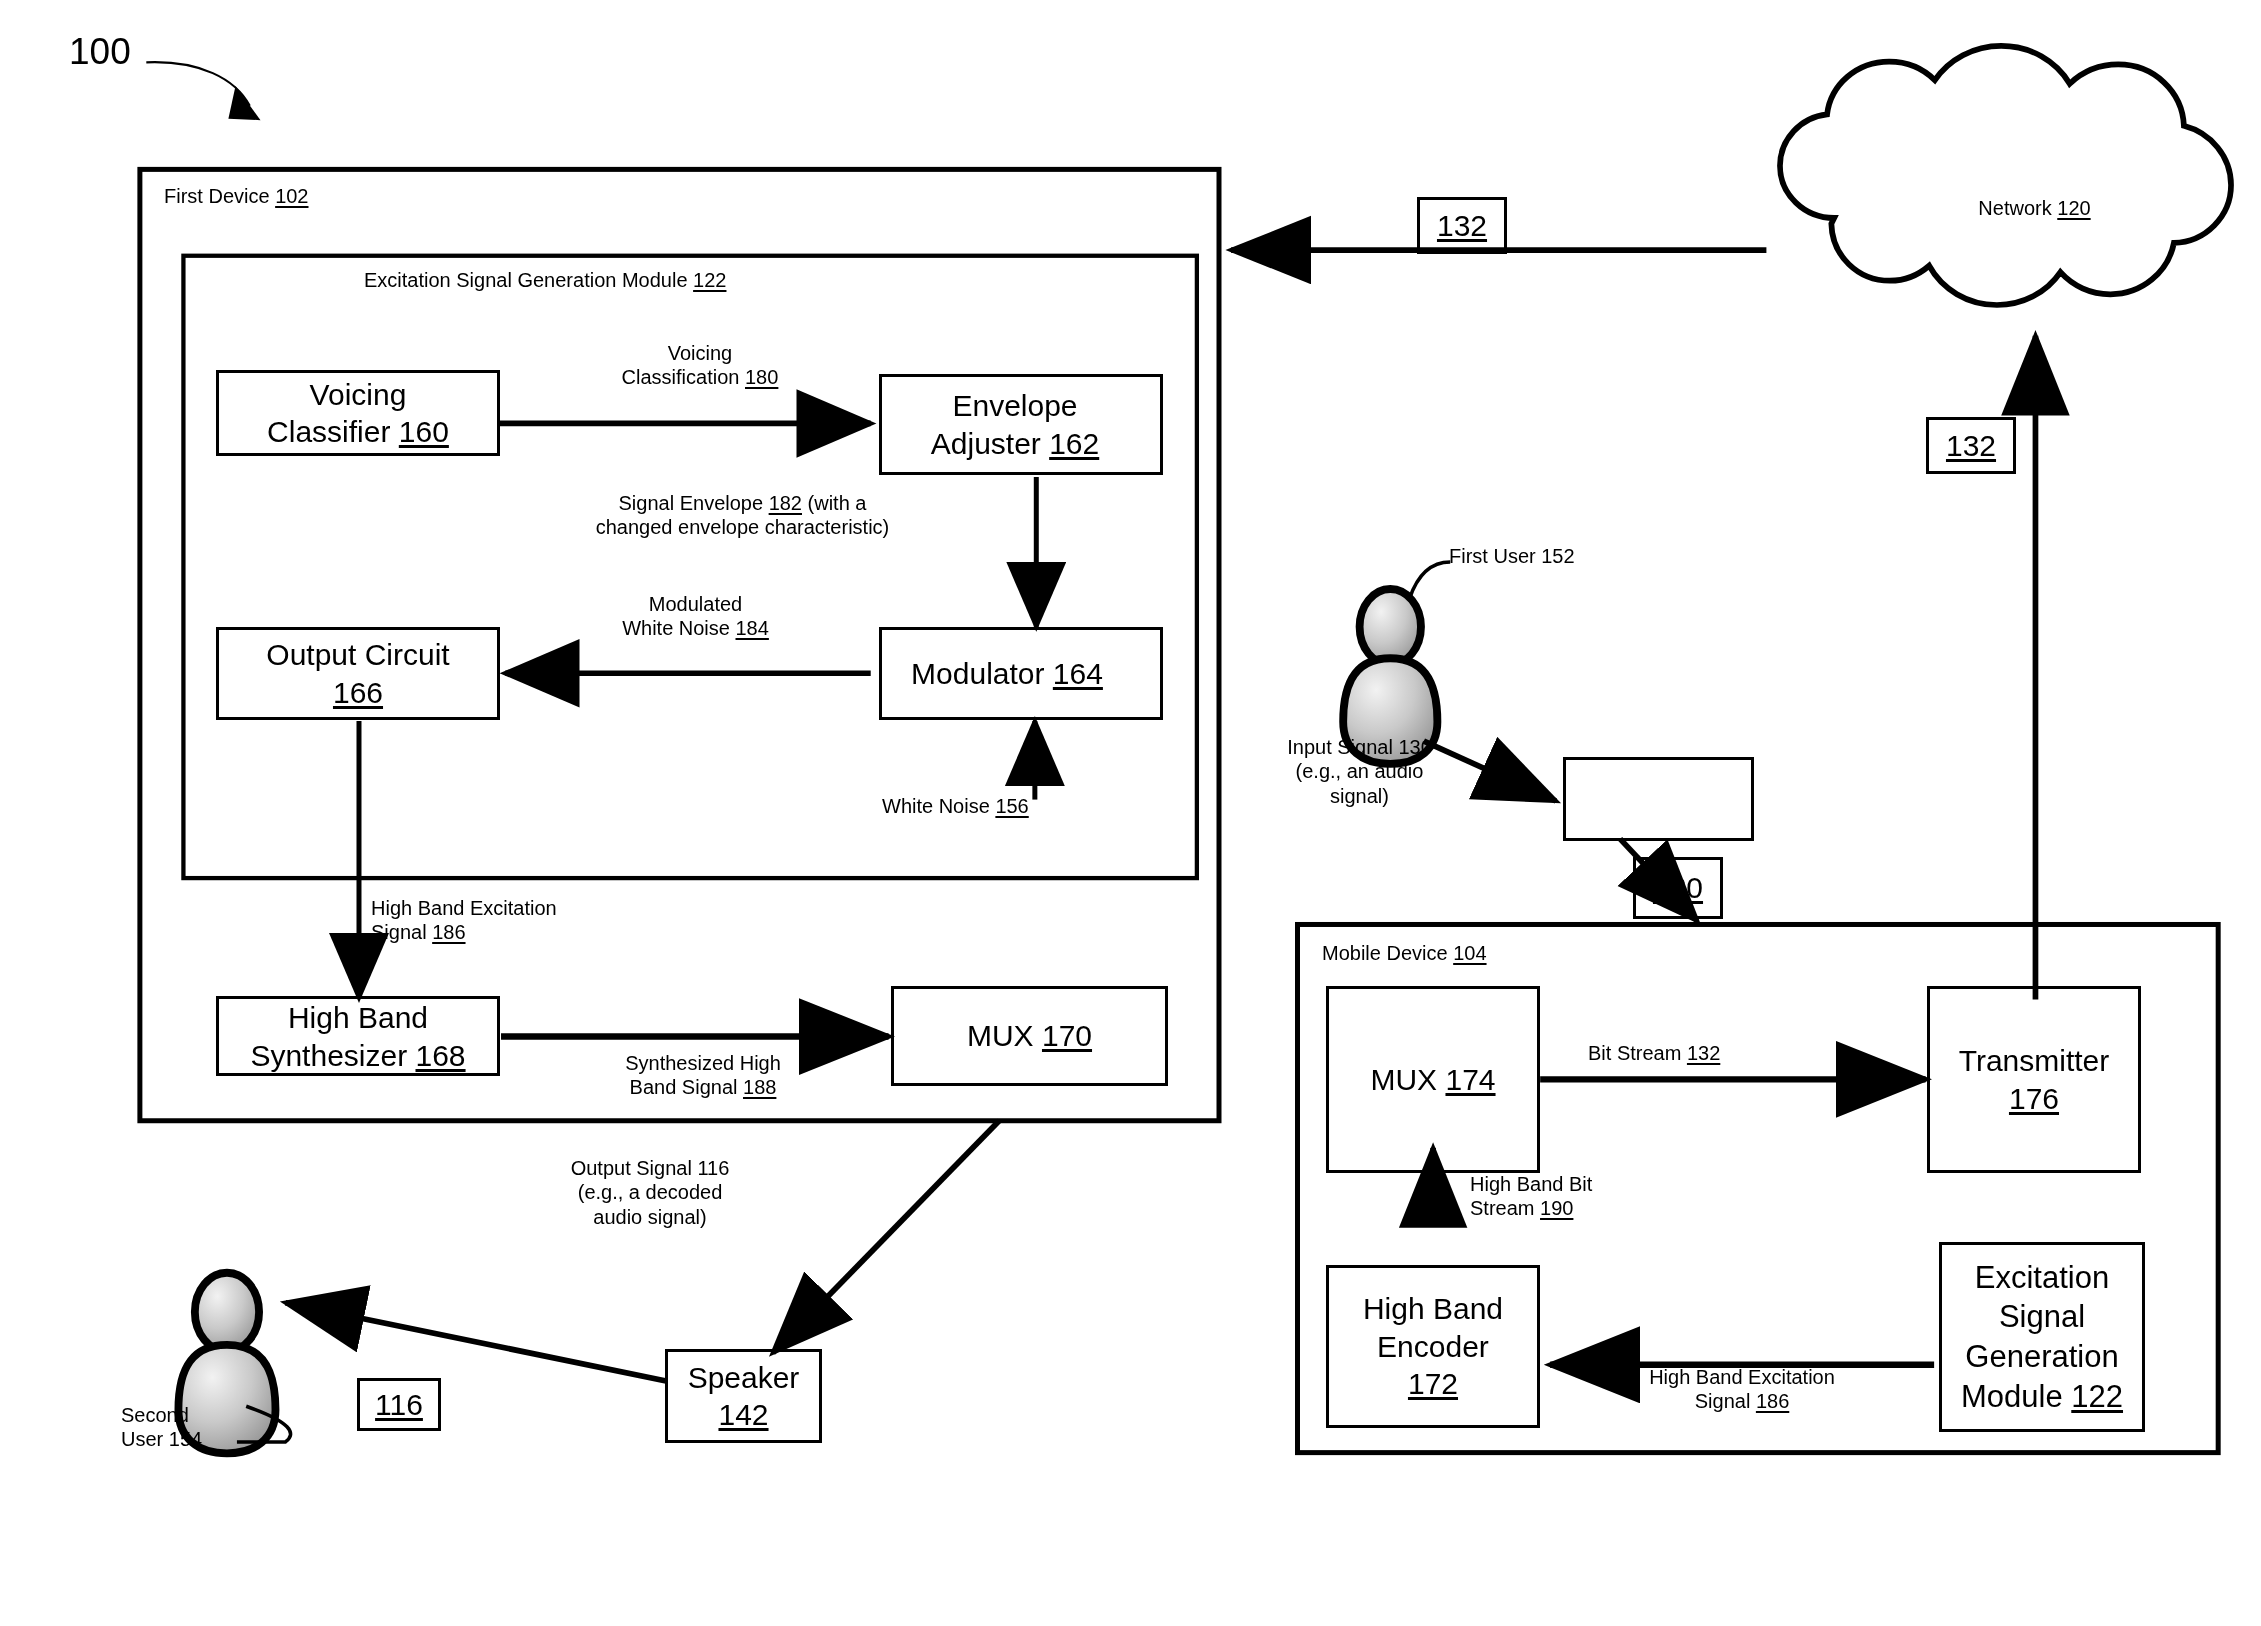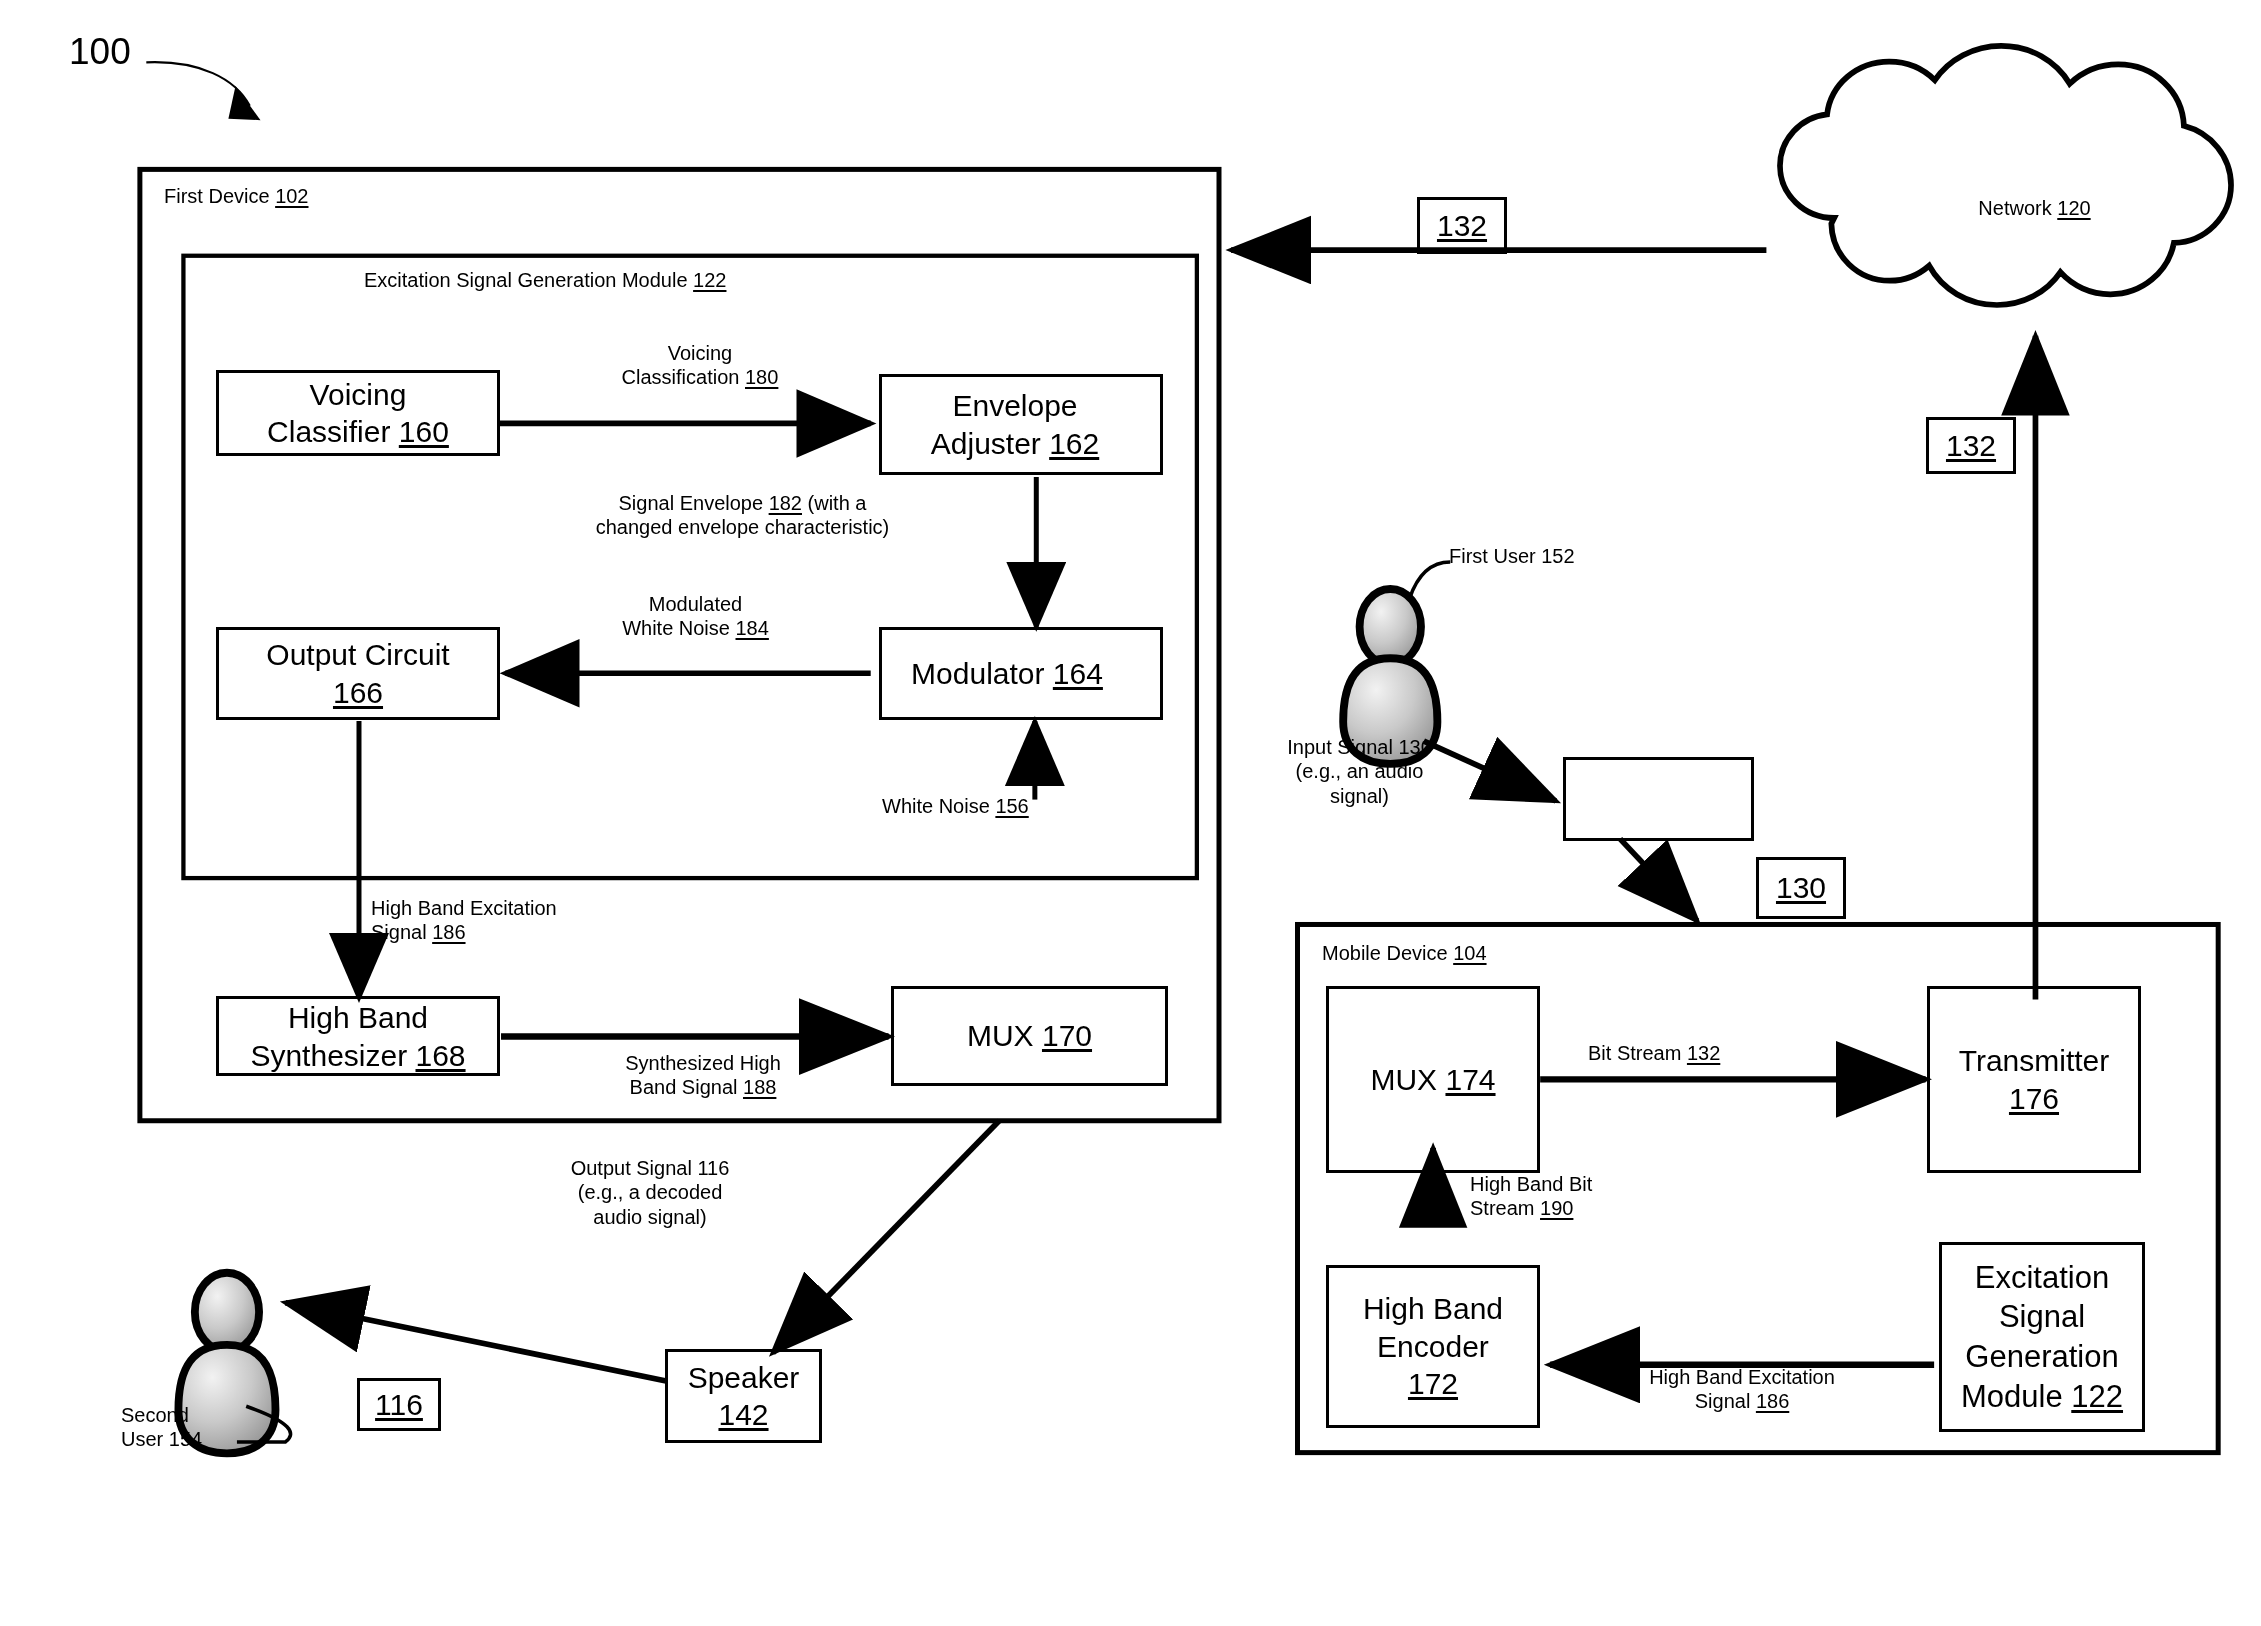--- a/index.html
+++ b/index.html
@@ -220,21 +220,21 @@
   <div class="tag" style="left:1926px;top:417px;width:90px;height:57px;">
       <span class="u">132</span>
     </div>
 
   <div class="txt" style="left:1449px;top:544px;">First User 152</div>
 
   <div class="txt ctr" style="left:1213px;top:735px;width:293px;"><span>Input Signal 130</span><br><span>(e.g., an audio</span><br><span>signal)</span></div>
 
   <div class="box" style="left:1563px;top:757px;width:191px;height:84px;"></div>
 
-  <div class="tag" style="left:1756px;top:857px;width:90px;height:62px;">
+  <div class="tag" style="left:1633px;top:857px;width:90px;height:62px;">
       <span class="u">130</span>
     </div>
 
   <div class="txt" style="left:1322px;top:941px;"><span>Mobile Device </span><span class="u">104</span></div>
 
   <div class="box" style="left:1326px;top:986px;width:214px;height:187px;"></div>
   <div class="boxlabel" style="left:1326px;top:986px;width:214px;height:187px;">
     <div><span>MUX </span><span class="u">174</span></div>
   </div>
 

